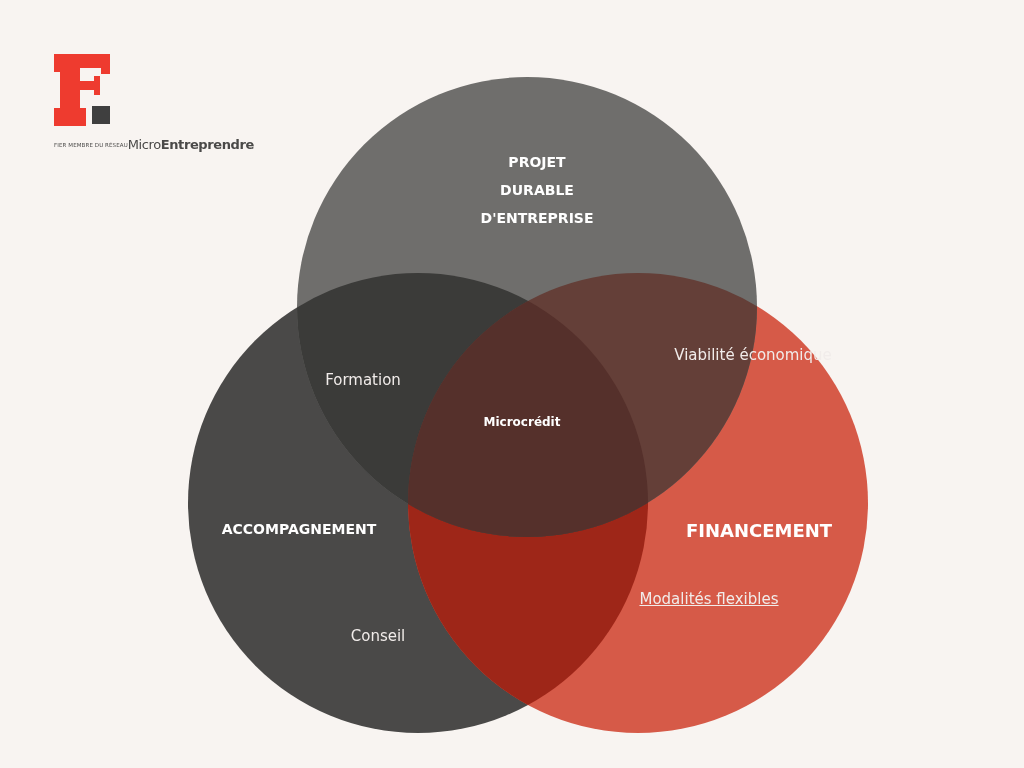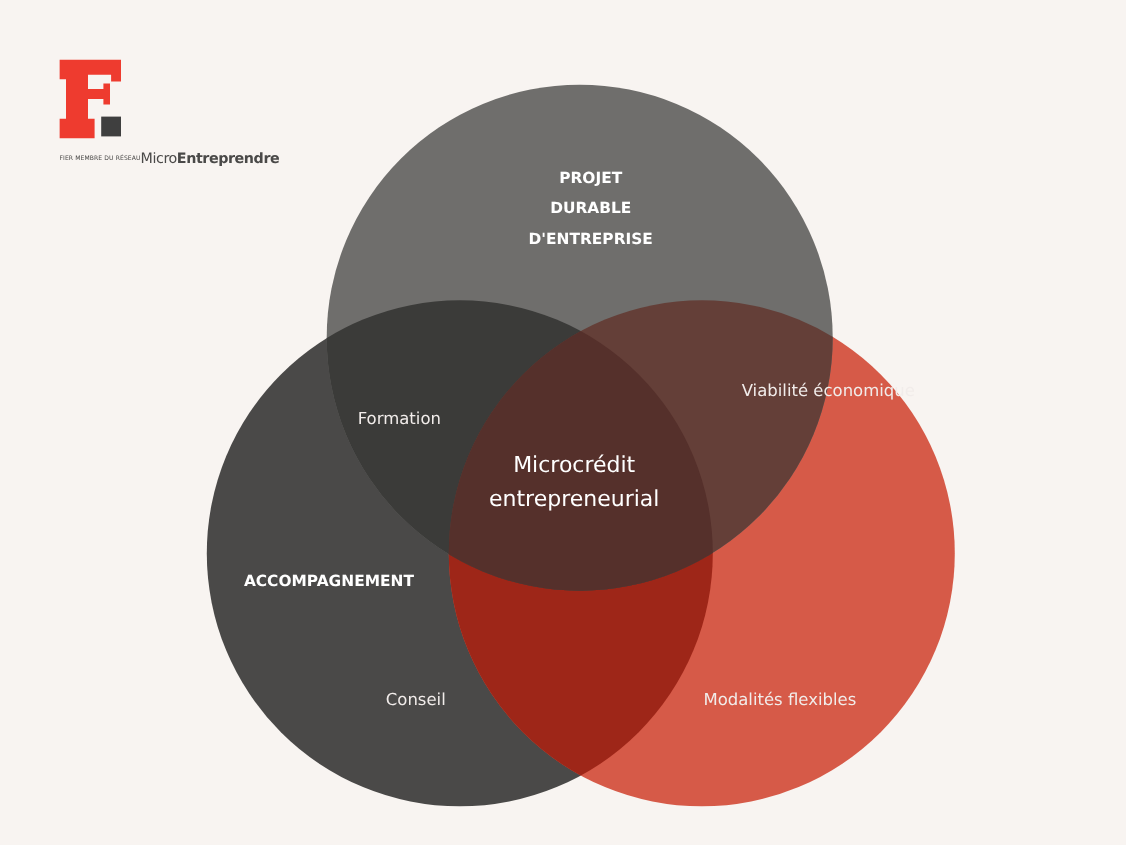--- a/index.html
+++ b/index.html
@@ -68,23 +68,23 @@
   <div>PROJET</div>
   <div>DURABLE</div>
   <div>D'ENTREPRISE</div>
 </div>
 
 <div class="lbl title" style="left:299px; top:518px; font-size:14px; line-height:23px;">
   <div>ACCOMPAGNEMENT</div>
 </div>
 
 <div class="lbl title" style="left:759px; top:518px; font-size:18px; line-height:25px;">
+  <div>FINANCEMENT</div>
 </div>
 
-<div class="lbl title" style="left:522px; top:407px; font-size:20px; line-height:31px; font-weight:normal;">
+<div class="lbl title" style="left:522px; top:407px; font-size:12px; line-height:31px; font-weight:bold;">
   <div>Microcrédit</div>
-  <div>entrepreneurial</div>
 </div>
 
 <div class="lbl sub" style="left:363px; top:346px;margin-top:25px;">Formation</div>
 <div class="lbl sub" style="left:709px; top:346px;margin-left:44px;">Viabilité économique</div>
 <div class="lbl sub" style="left:378px; top:627px;">Conseil</div>
-<div class="lbl sub" style="left:709px; top:627px;">Modalités flexibles</div>
+<div class="lbl sub" style="left:709px; top:590px;text-decoration:underline;">Modalités flexibles</div>
 
 </body></html>

